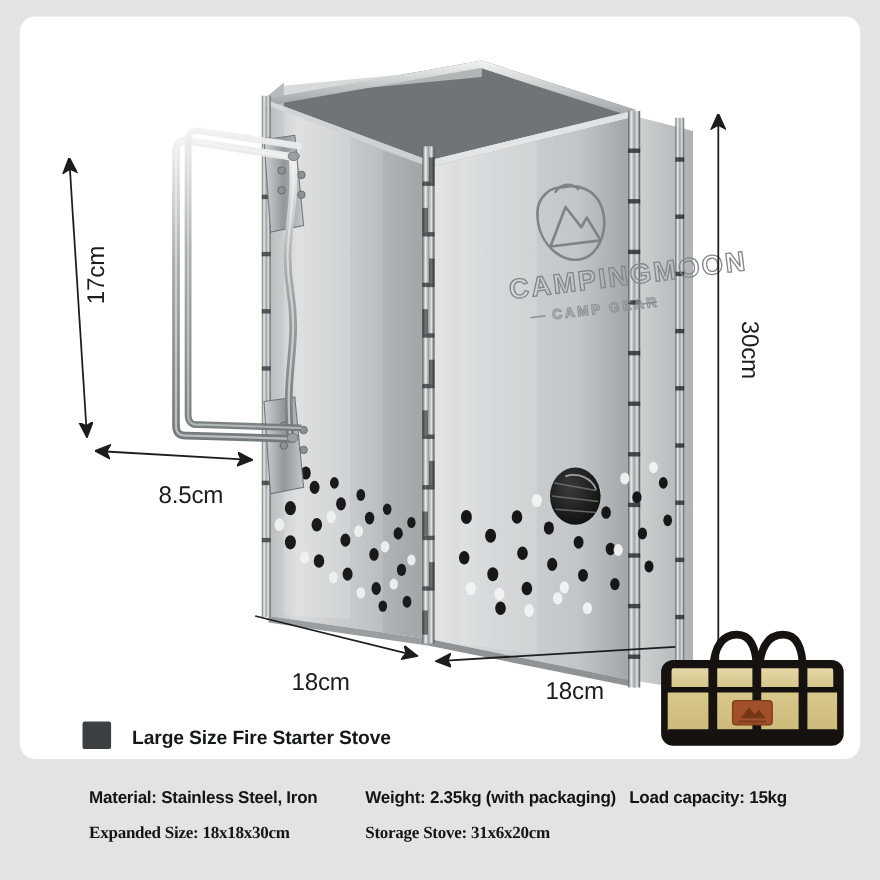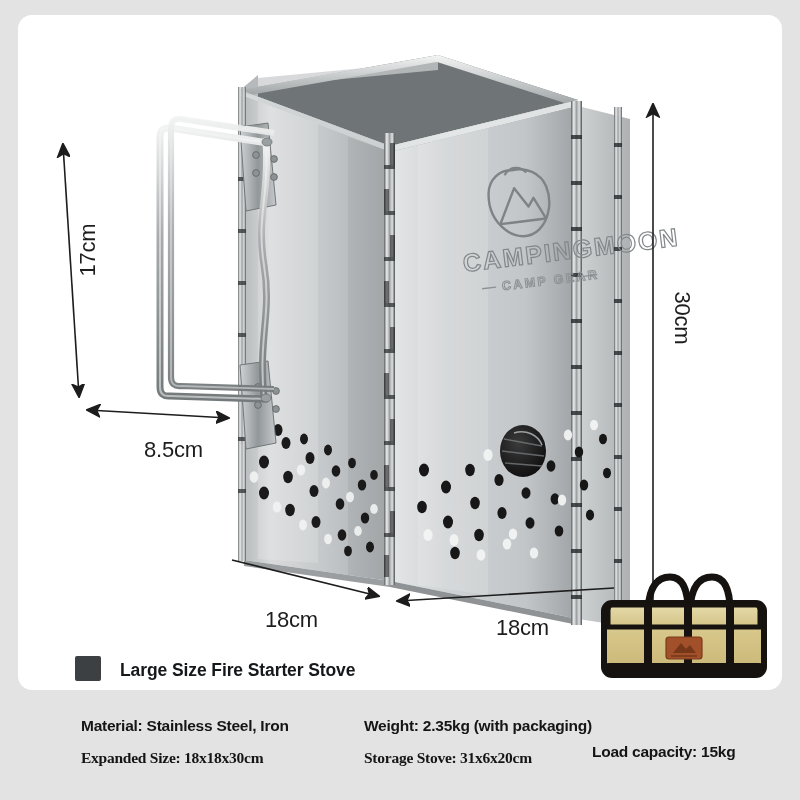--- a/index.html
+++ b/index.html
@@ -105,22 +105,22 @@
   }
   .spec-item {
     position: absolute;
     font-size: 15.5px;
     font-weight: bold;
     color: #151515;
     letter-spacing: -0.25px;
     white-space: nowrap;
   }
   .spec-col-1 { left: 67px; margin-left: 14px; }
-  .spec-col-2 { left: 332px; margin-left: 32px; }
-  .spec-col-3 { left: 592px; margin-top: 26px; }
+  .spec-col-2 { left: 332px; }
+  .spec-col-3 { left: 572px; }
   .spec-row-1 { top: 27px; }
   .spec-row-2 { top: 59px; font-family: Liberation Serif, serif; }
 </style>
 </head>
 <body>
 
 <div id="product-card">
 
   <div id="illustration">
     <svg width="764" height="675" viewBox="0 0 764 675" xmlns="http://www.w3.org/2000/svg">

